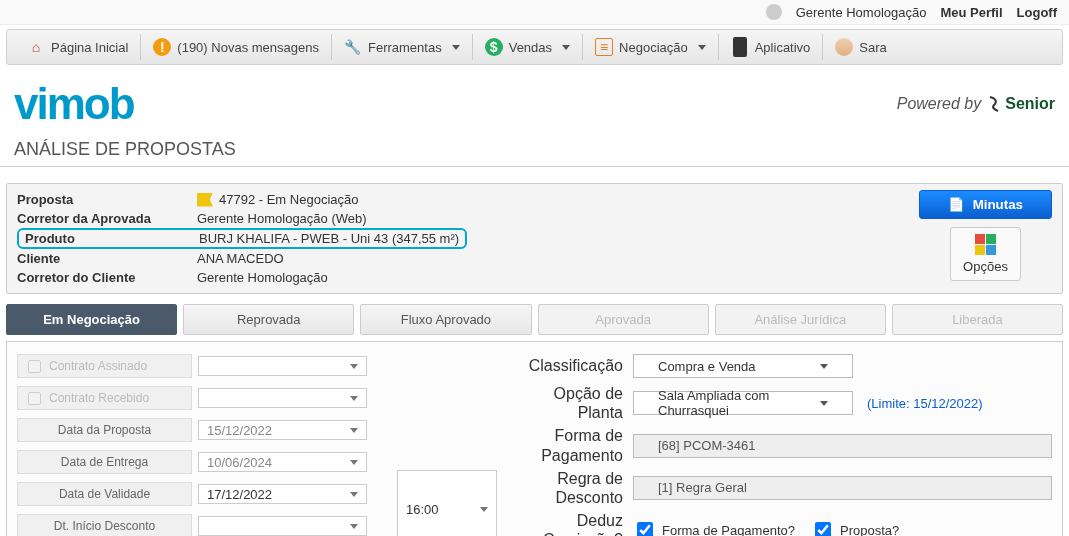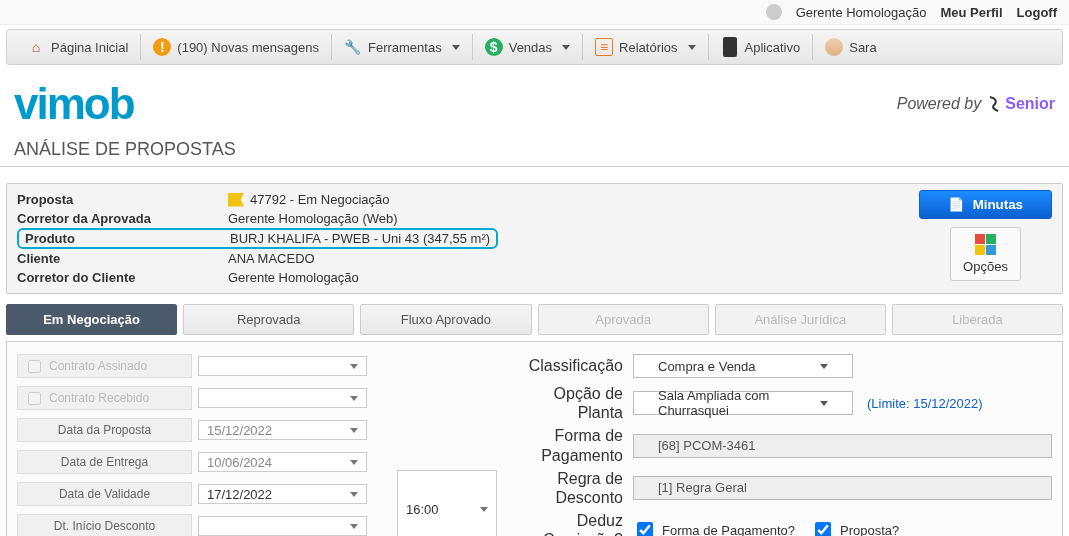--- a/index.html
+++ b/index.html
@@ -88,21 +88,21 @@
   }
   .powered {
     font-style: italic;
     color: #555;
     font-size: 16px;
     display: flex; align-items: center; gap: 6px;
   }
   .powered .senior {
     font-weight: bold;
     font-style: normal;
-    color: #8b5cf6;
+    color: #14532d;
     display:flex; align-items:center; gap:4px;
   }
   .page-title {
     font-size: 18px;
     color: #555;
     padding: 0 14px 6px 14px;
     border-bottom: 1px solid #ccc;
     margin-bottom: 16px;
   }
   .info-block {
@@ -117,21 +117,21 @@
   .info-row {
     display: flex;
     align-items: center;
     padding: 2px 0;
   }
   .info-row .label {
     width: 180px;
     font-weight: bold;
     color: #333;
   }
-  .info-row .value { color: #333; display:flex; align-items:center; gap:6px;margin-left:31px; }
+  .info-row .value { color: #333; display:flex; align-items:center; gap:6px; }
   .flag-icon {
     width: 16px; height: 14px;
     background: #f1c40f;
     clip-path: polygon(0 0, 100% 0, 80% 50%, 100% 100%, 0 100%);
     display: inline-block;
   }
   .highlight {
     border: 2px solid #00aacc;
     border-radius: 6px;
     padding: 1px 6px;
@@ -302,21 +302,21 @@
     <span>Ferramentas</span>
     <span class="caret"></span>
   </div>
   <div class="menuitem">
     <span class="mi-icon ic-dollar">$</span>
     <span>Vendas</span>
     <span class="caret"></span>
   </div>
   <div class="menuitem">
     <span class="mi-icon ic-report">≡</span>
-    <span>Relatórios</span>
+    <span>Negociação</span>
     <span class="caret"></span>
   </div>
   <div class="menuitem">
     <span class="mi-icon">
         <span class="ic-phone"></span>
       </span>
     <span>Aplicativo</span>
   </div>
   <div class="menuitem">
     <span class="mi-icon">

